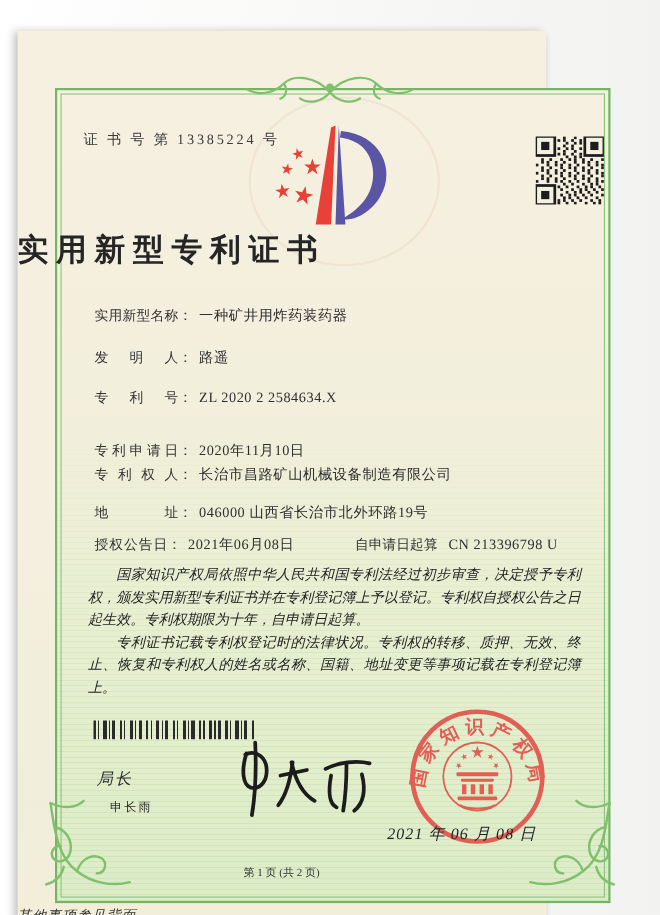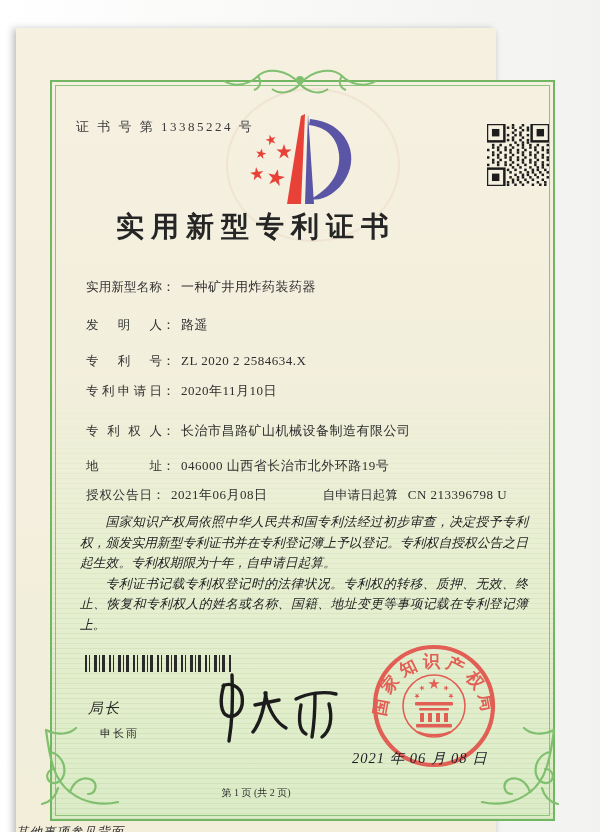--- a/index.html
+++ b/index.html
@@ -24,21 +24,21 @@
   }
   .guilloche{
     position:absolute;inset:0;
     background:repeating-linear-gradient(0deg, rgba(110,170,90,0.12) 0 1px, rgba(255,255,255,0) 1px 5px);
     -webkit-mask-image:linear-gradient(180deg,transparent 40%,#000 78%);
     mask-image:linear-gradient(180deg,transparent 40%,#000 78%);
     pointer-events:none;
   }
   .abs{position:absolute;}
   .cert-no{left:60px;top:90px;font-size:13px;letter-spacing:2.5px;color:#3a3a3a;}
-  .title{left:0;top:180px;width:100%;text-align:center;font-size:28px;font-weight:bold;
+  .title{left:0;top:180px;width:100%;font-size:28px;font-weight:bold;
          letter-spacing:7px;color:#252525;}
   .watermark{left:210px;top:60px;width:170px;height:150px;border-radius:50%;
              border:2px solid rgba(210,130,110,0.10);}
   .field-row{left:70px;font-size:13px;color:#333;white-space:nowrap;}
   .lbl{display:inline-block;width:76px;text-align-last:justify;text-align:justify;
        font-size:12.5px;vertical-align:bottom;}
   .colon{margin-right:6px;}
   .val{font-size:13px;color:#2e2e2e;letter-spacing:0.5px;}
   .grant-pair{display:inline-block;}
   .grant-pair .lbl{width:66px;}
@@ -284,21 +284,21 @@
 
   <div class="abs field-row" style="top:288px">
     <span class="lbl">发明人</span><span class="colon">：</span><span class="val">路遥</span>
   </div>
   <div class="abs field-row" style="top:250px">
     <span class="lbl">实用新型名称</span><span class="colon">：</span><span class="val">一种矿井用炸药装药器</span>
   </div>
   <div class="abs field-row" style="top:324px">
     <span class="lbl">专利号</span><span class="colon">：</span><span class="val">ZL 2020 2 2584634.X</span>
   </div>
-  <div class="abs field-row" style="top:354px">
+  <div class="abs field-row" style="top:373px">
     <span class="lbl">专利申请日</span><span class="colon">：</span><span class="val">2020年11月10日</span>
   </div>
   <div class="abs field-row" style="top:394px">
     <span class="lbl">专利权人</span><span class="colon">：</span><span class="val">长治市昌路矿山机械设备制造有限公司</span>
   </div>
   <div class="abs field-row" style="top:429px">
     <span class="lbl">地址</span><span class="colon">：</span><span class="val">046000 山西省长治市北外环路19号</span>
   </div>
 
   <div class="abs field-row" style="top:458px">

